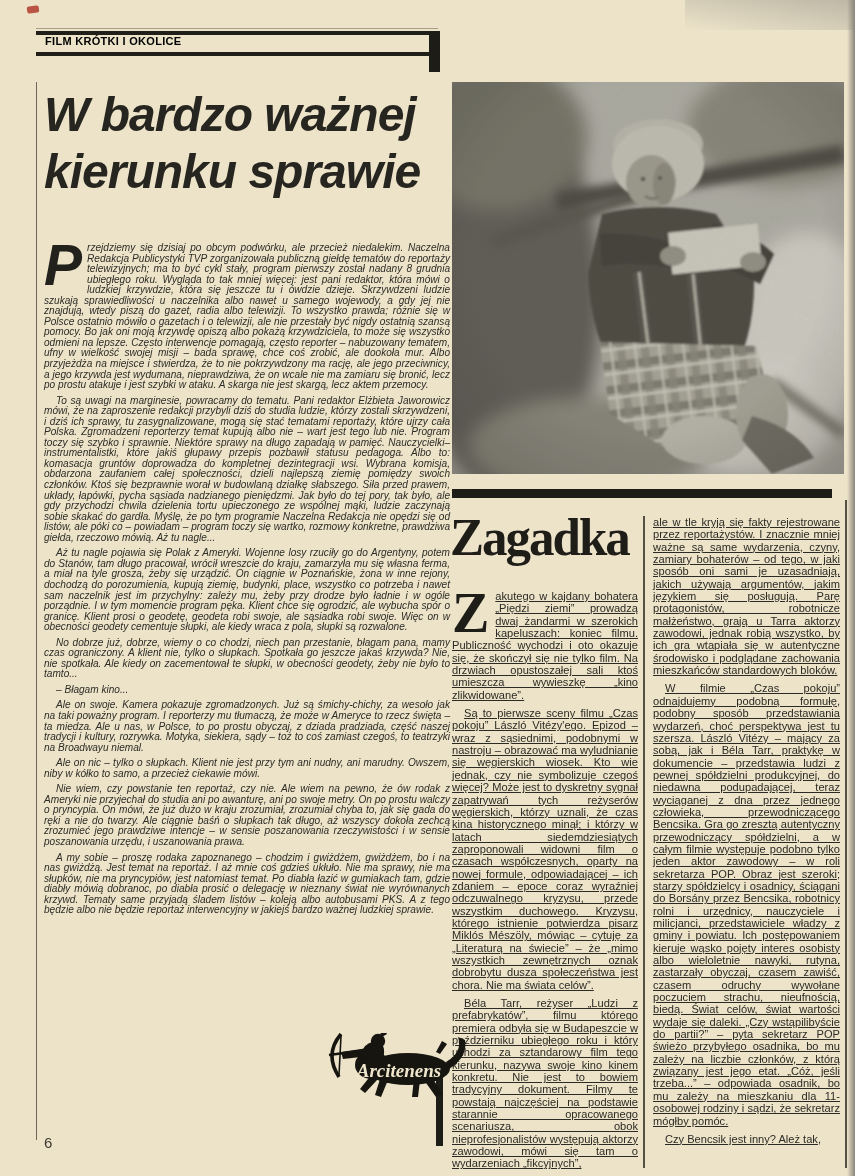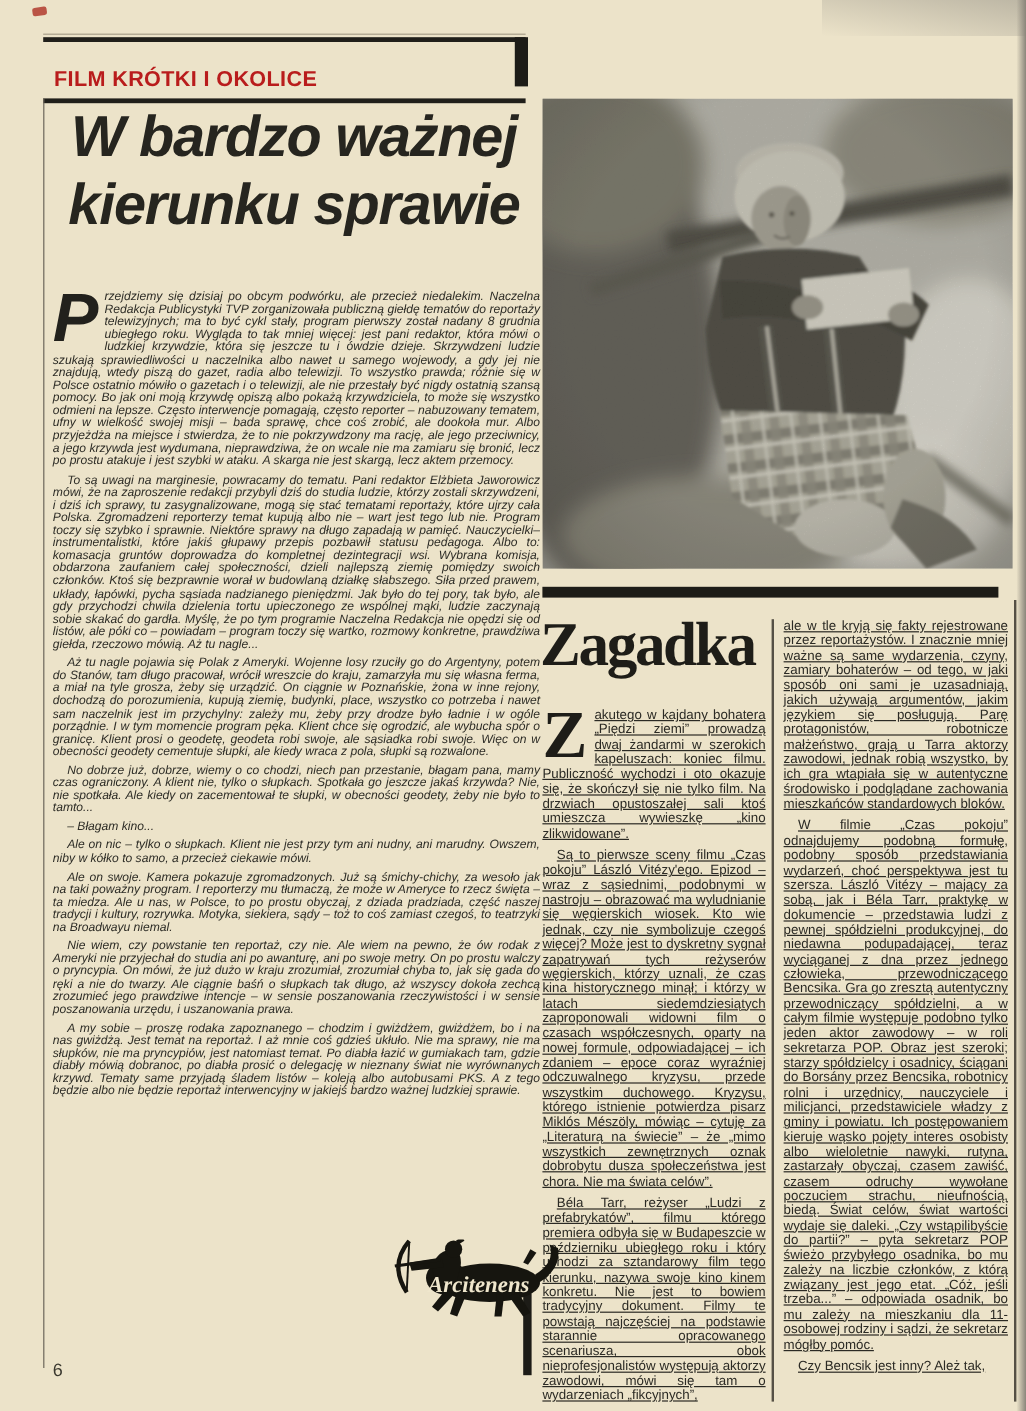--- a/index.html
+++ b/index.html
@@ -10,35 +10,35 @@
         background:linear-gradient(to right,rgba(120,115,100,0),#8a857a);pointer-events:none;}
   .corner-shade{position:absolute;right:0;top:0;width:170px;height:30px;
         background:linear-gradient(to top right,rgba(160,155,140,0),rgba(150,146,135,.55));}
   .red-mark{position:absolute;left:27px;top:6px;width:12px;height:7px;background:#b23b2e;
         transform:rotate(-8deg);border-radius:2px;opacity:.85;}
 
   
   .sect-head{position:absolute;top:28px;}
   .sect-head .rule-thin{height:1px;background:#a79e89;margin-bottom:2px;}
   .sect-head .rule-thick{height:4px;background:#201f1a;}
-  .sect-head .label{font-weight:bold;font-size:18px;letter-spacing:.3px;color:#b91c1c;
-        padding:21px 0 5px 9px;}
+  .sect-head .label{font-weight:bold;font-size:11px;letter-spacing:.3px;color:#000000;
+        padding:0 0 5px 9px;}
   .sect-head .rule-bottom{height:4px;background:#201f1a;}
   .head-left{left:36px;width:402px;}
   .head-right{left:452px;width:391px;}
   .head-divider{position:absolute;left:429px;top:31px;width:11px;height:41px;background:#1d1c17;}
 
   
   .rule-left-edge{position:absolute;left:36px;top:82px;width:1px;height:1058px;background:#6d675a;}
   .rule-right-edge{position:absolute;left:845px;top:500px;width:2px;height:668px;background:#555045;}
   .rule-col-divider{position:absolute;left:643px;top:516px;width:2px;height:652px;background:#555045;}
   .bar-article-end{position:absolute;left:436px;top:1078px;width:7px;height:68px;background:#1d1c17;}
 
   
-  .title{position:absolute;left:44px;top:86px;width:402px;text-align:center;
+  .title{position:absolute;left:44px;top:86px;width:402px;text-align:left;
         font-style:italic;font-weight:bold;font-size:48px;line-height:57px;
         letter-spacing:-1px;color:#26251f;}
   .article-left{position:absolute;left:44px;top:243px;width:406px;
         font-style:italic;font-size:10.1px;line-height:10.55px;text-align:justify;
         color:#2d2c26;}
   .article-left p{margin:0 0 5px 0;text-indent:12px;}
   .article-left p.first{text-indent:0;}
   .dropcap-sans{float:left;font-size:57px;line-height:41px;font-weight:bold;font-style:italic;
         padding:2px 5px 0 0;color:#22211c;}
   .dialogue{text-indent:12px;}
@@ -89,22 +89,22 @@
     <div>W bardzo ważnej</div>
     <div>kierunku sprawie</div>
   </div>
 
   <div class="article-left">
     <p class="first"><span class="dropcap-sans">P</span><span>rzejdziemy się dzisiaj po obcym podwórku, ale przecież niedalekim. Naczelna Redakcja Publicystyki TVP zorganizowała publiczną giełdę tematów do reportaży telewizyjnych; ma to być cykl stały, program pierwszy został nadany 8 grudnia ubiegłego roku. Wygląda to tak mniej więcej: jest pani redaktor, która mówi o ludzkiej krzywdzie, która się jeszcze tu i ówdzie dzieje. Skrzywdzeni ludzie szukają sprawiedliwości u naczelnika albo nawet u samego wojewody, a gdy jej nie znajdują, wtedy piszą do gazet, radia albo telewizji. To wszystko prawda; różnie się w Polsce ostatnio mówiło o gazetach i o telewizji, ale nie przestały być nigdy ostatnią szansą pomocy. Bo jak oni moją krzywdę opiszą albo pokażą krzywdziciela, to może się wszystko odmieni na lepsze. Często interwencje pomagają, często reporter – nabuzowany tematem, ufny w wielkość swojej misji – bada sprawę, chce coś zrobić, ale dookoła mur. Albo przyjeżdża na miejsce i stwierdza, że to nie pokrzywdzony ma rację, ale jego przeciwnicy, a jego krzywda jest wydumana, nieprawdziwa, że on wcale nie ma zamiaru się bronić, lecz po prostu atakuje i jest szybki w ataku. A skarga nie jest skargą, lecz aktem przemocy.</span></p>
     <p>To są uwagi na marginesie, powracamy do tematu. Pani redaktor Elżbieta Jaworowicz mówi, że na zaproszenie redakcji przybyli dziś do studia ludzie, którzy zostali skrzywdzeni, i dziś ich sprawy, tu zasygnalizowane, mogą się stać tematami reportaży, które ujrzy cała Polska. Zgromadzeni reporterzy temat kupują albo nie – wart jest tego lub nie. Program toczy się szybko i sprawnie. Niektóre sprawy na długo zapadają w pamięć. Nauczycielki–instrumentalistki, które jakiś głupawy przepis pozbawił statusu pedagoga. Albo to: komasacja gruntów doprowadza do kompletnej dezintegracji wsi. Wybrana komisja, obdarzona zaufaniem całej społeczności, dzieli najlepszą ziemię pomiędzy swoich członków. Ktoś się bezprawnie worał w budowlaną działkę słabszego. Siła przed prawem, układy, łapówki, pycha sąsiada nadzianego pieniędzmi. Jak było do tej pory, tak było, ale gdy przychodzi chwila dzielenia tortu upieczonego ze wspólnej mąki, ludzie zaczynają sobie skakać do gardła. Myślę, że po tym programie Naczelna Redakcja nie opędzi się od listów, ale póki co – powiadam – program toczy się wartko, rozmowy konkretne, prawdziwa giełda, rzeczowo mówią. Aż tu nagle...</p>
     <p>Aż tu nagle pojawia się Polak z Ameryki. Wojenne losy rzuciły go do Argentyny, potem do Stanów, tam długo pracował, wrócił wreszcie do kraju, zamarzyła mu się własna ferma, a miał na tyle grosza, żeby się urządzić. On ciągnie w Poznańskie, żona w inne rejony, dochodzą do porozumienia, kupują ziemię, budynki, place, wszystko co potrzeba i nawet sam naczelnik jest im przychylny: zależy mu, żeby przy drodze było ładnie i w ogóle porządnie. I w tym momencie program pęka. Klient chce się ogrodzić, ale wybucha spór o granicę. Klient prosi o geodetę, geodeta robi swoje, ale sąsiadka robi swoje. Więc on w obecności geodety cementuje słupki, ale kiedy wraca z pola, słupki są rozwalone.</p>
     <p>No dobrze już, dobrze, wiemy o co chodzi, niech pan przestanie, błagam pana, mamy czas ograniczony. A klient nie, tylko o słupkach. Spotkała go jeszcze jakaś krzywda? Nie, nie spotkała. Ale kiedy on zacementował te słupki, w obecności geodety, żeby nie było to tamto...</p>
     <p class="dialogue">– Błagam kino...</p>
+    <p>Ale on swoje. Kamera pokazuje zgromadzonych. Już są śmichy-chichy, za wesoło jak na taki poważny program. I reporterzy mu tłumaczą, że może w Ameryce to rzecz święta – ta miedza. Ale u nas, w Polsce, to po prostu obyczaj, z dziada pradziada, część naszej tradycji i kultury, rozrywka. Motyka, siekiera, sądy – toż to coś zamiast czegoś, to teatrzyki na Broadwayu niemal.</p>
     <p>Ale on nic – tylko o słupkach. Klient nie jest przy tym ani nudny, ani marudny. Owszem, niby w kółko to samo, a przecież ciekawie mówi.</p>
-    <p>Ale on swoje. Kamera pokazuje zgromadzonych. Już są śmichy-chichy, za wesoło jak na taki poważny program. I reporterzy mu tłumaczą, że może w Ameryce to rzecz święta – ta miedza. Ale u nas, w Polsce, to po prostu obyczaj, z dziada pradziada, część naszej tradycji i kultury, rozrywka. Motyka, siekiera, sądy – toż to coś zamiast czegoś, to teatrzyki na Broadwayu niemal.</p>
     <p>Nie wiem, czy powstanie ten reportaż, czy nie. Ale wiem na pewno, że ów rodak z Ameryki nie przyjechał do studia ani po awanturę, ani po swoje metry. On po prostu walczy o pryncypia. On mówi, że już dużo w kraju zrozumiał, zrozumiał chyba to, jak się gada do ręki a nie do twarzy. Ale ciągnie baśń o słupkach tak długo, aż wszyscy dokoła zechcą zrozumieć jego prawdziwe intencje – w sensie poszanowania rzeczywistości i w sensie poszanowania urzędu, i uszanowania prawa.</p>
     <p>A my sobie – proszę rodaka zapoznanego – chodzim i gwiżdżem, gwiżdżem, bo i na nas gwiżdżą. Jest temat na reportaż. I aż mnie coś gdzieś ukłuło. Nie ma sprawy, nie ma słupków, nie ma pryncypiów, jest natomiast temat. Po diabła łazić w gumiakach tam, gdzie diabły mówią dobranoc, po diabła prosić o delegację w nieznany świat nie wyrównanych krzywd. Tematy same przyjadą śladem listów – koleją albo autobusami PKS. A z tego będzie albo nie będzie reportaż interwencyjny w jakiejś bardzo ważnej ludzkiej sprawie.</p>
   </div>
 
   <div class="photo" aria-label="Czarno-białe zdjęcie: jasnowłosy chłopiec siedzi na gałęzi drzewa, w ciemnym swetrze i kraciastych spodniach na szelkach, trzyma w dłoniach kartkę papieru; rozmyte tło z drzewami.">
     <svg width="392" height="392" viewBox="0 0 392 392" xmlns="http://www.w3.org/2000/svg">
       <defs>
         <filter id="b8" x="-40%" y="-40%" width="180%" height="180%">
             <feGaussianBlur stdDeviation="9"></feGaussianBlur>
           </filter>

